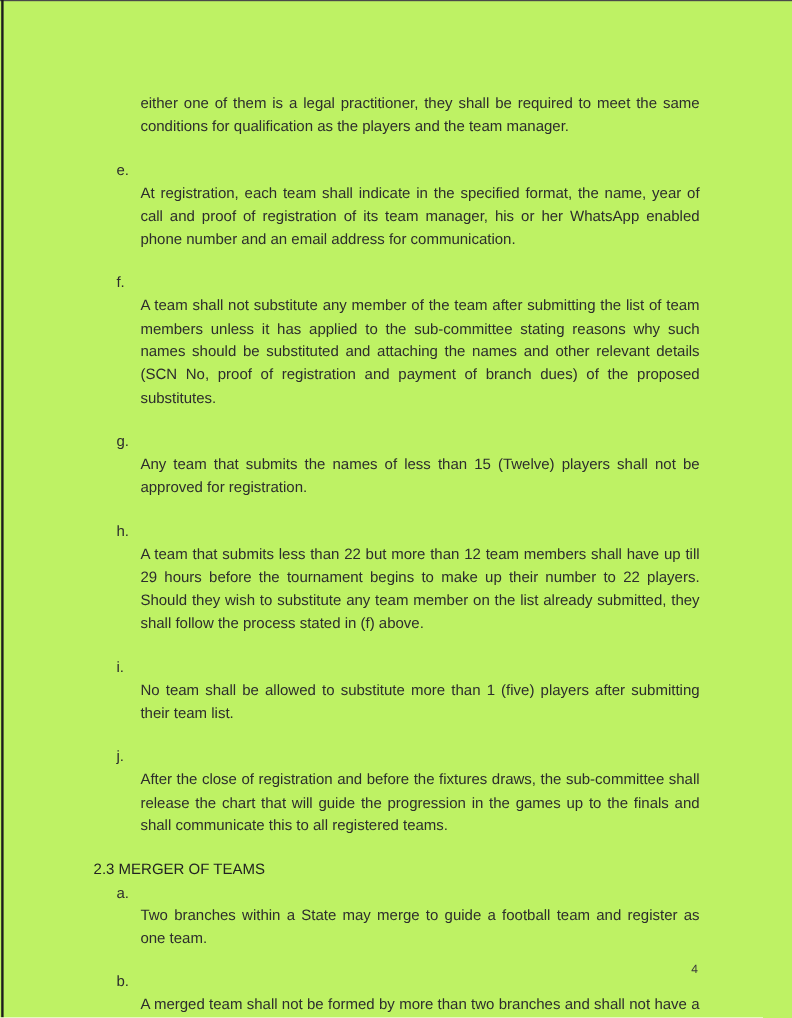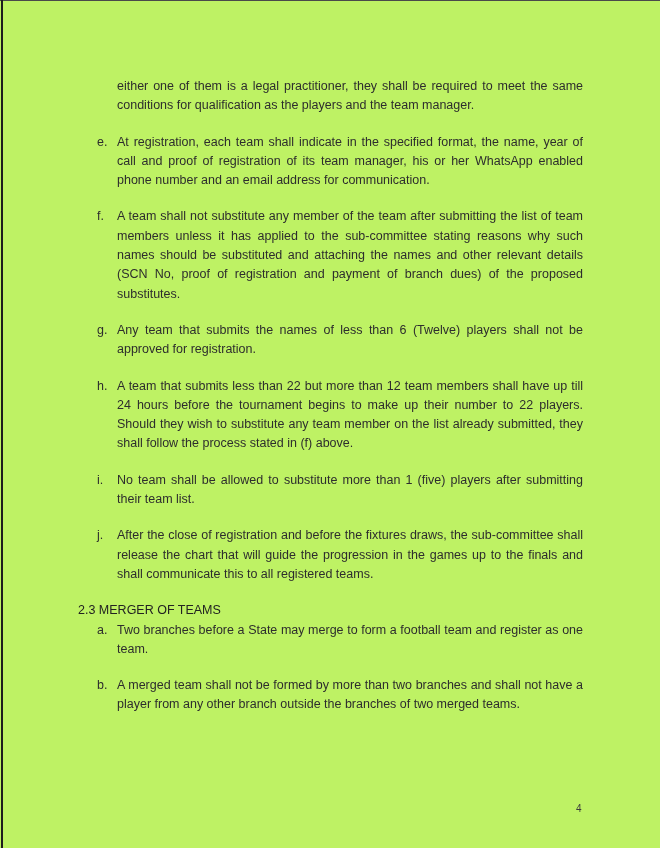--- a/index.html
+++ b/index.html
@@ -35,21 +35,21 @@
   .cont-para {
     margin: 0 0 17px 20px;
     text-align: justify;
   }
   .item {
     display: grid;
     grid-template-columns: 20px 466px;
     margin: 0 0 17px 0;
   }
   .item .marker { text-align: left; }
-  .item .txt { text-align: justify; }
+  .item .txt { text-align: justify; margin-top: 19px; }
   .section-heading {
     font-weight: normal;
     margin: 0 0 0 -19px;
     color: #222222;
   }
   .page-number {
     position: absolute;
     left: 576px;
     top: 799px;
     font-size: 10px;
@@ -72,43 +72,43 @@
       <span class="txt">At registration, each team shall indicate in the specified format, the name, year of call and proof of registration of its team manager, his or her WhatsApp enabled phone number and an email address for communication.</span>
     </div>
 
     <div class="item">
       <span class="marker">f.</span>
       <span class="txt">A team shall not substitute any member of the team after submitting the list of team members unless it has applied to the sub-committee stating reasons why such names should be substituted and attaching the names and other relevant details (SCN No, proof of registration and payment of branch dues) of the proposed substitutes.</span>
     </div>
 
     <div class="item">
       <span class="marker">g.</span>
-      <span class="txt">Any team that submits the names of less than 6 (Twelve) players shall not be approved for registration.</span>
+      <span class="txt">Any team that submits the names of less than 15 (Twelve) players shall not be approved for registration.</span>
     </div>
 
     <div class="item">
       <span class="marker">h.</span>
-      <span class="txt">A team that submits less than 22 but more than 12 team members shall have up till 24 hours before the tournament begins to make up their number to 22 players. Should they wish to substitute any team member on the list already submitted, they shall follow the process stated in (f) above.</span>
+      <span class="txt">A team that submits less than 22 but more than 12 team members shall have up till 29 hours before the tournament begins to make up their number to 22 players. Should they wish to substitute any team member on the list already submitted, they shall follow the process stated in (f) above.</span>
     </div>
 
     <div class="item">
       <span class="marker">i.</span>
       <span class="txt">No team shall be allowed to substitute more than 1 (five) players after submitting their team list.</span>
     </div>
 
     <div class="item">
       <span class="marker">j.</span>
       <span class="txt">After the close of registration and before the fixtures draws, the sub-committee shall release the chart that will guide the progression in the games up to the finals and shall communicate this to all registered teams.</span>
     </div>
 
     <div class="section-heading">2.3 MERGER OF TEAMS</div>
 
     <div class="item">
       <span class="marker">a.</span>
-      <span class="txt">Two branches before a State may merge to form a football team and register as one team.</span>
+      <span class="txt">Two branches within a State may merge to guide a football team and register as one team.</span>
     </div>
 
     <div class="item">
       <span class="marker">b.</span>
       <span class="txt">A merged team shall not be formed by more than two branches and shall not have a player from any other branch outside the branches of two merged teams.</span>
     </div>
 
   </div>
 
   <div class="page-number">4</div>

